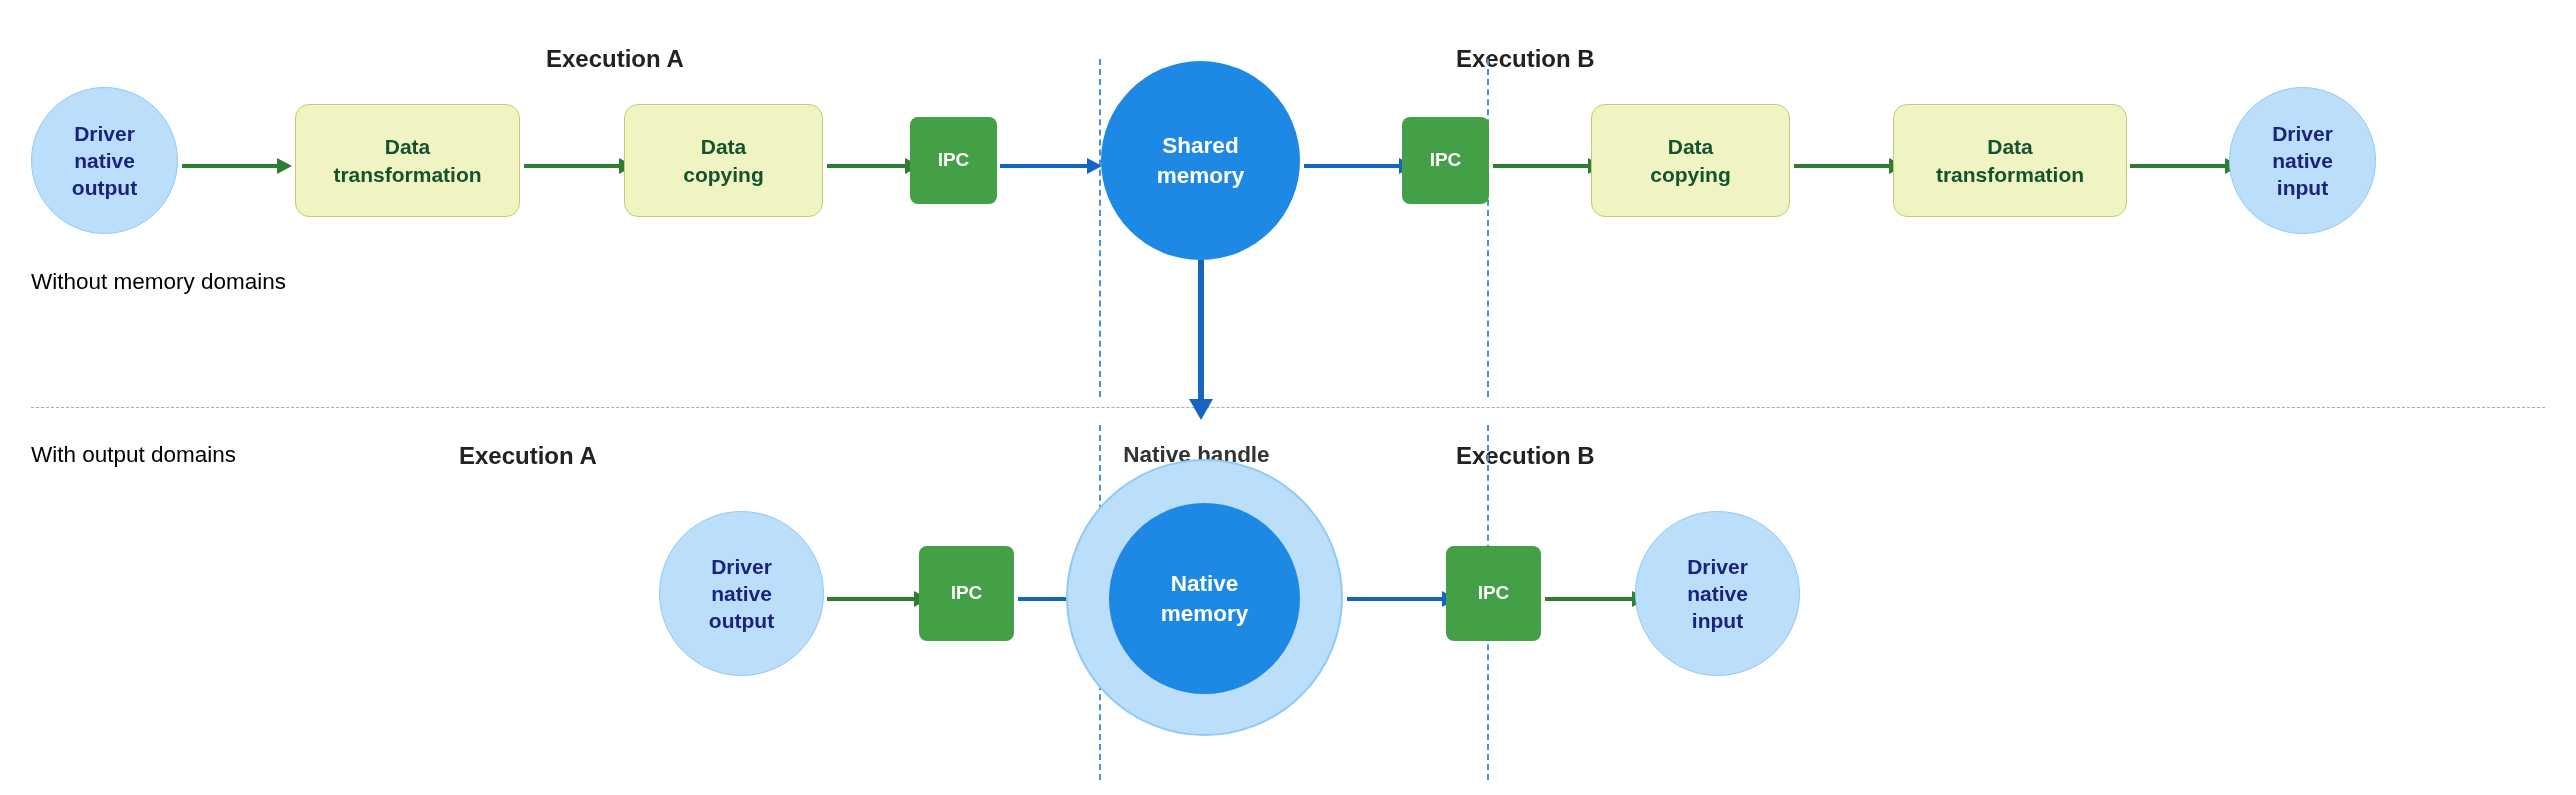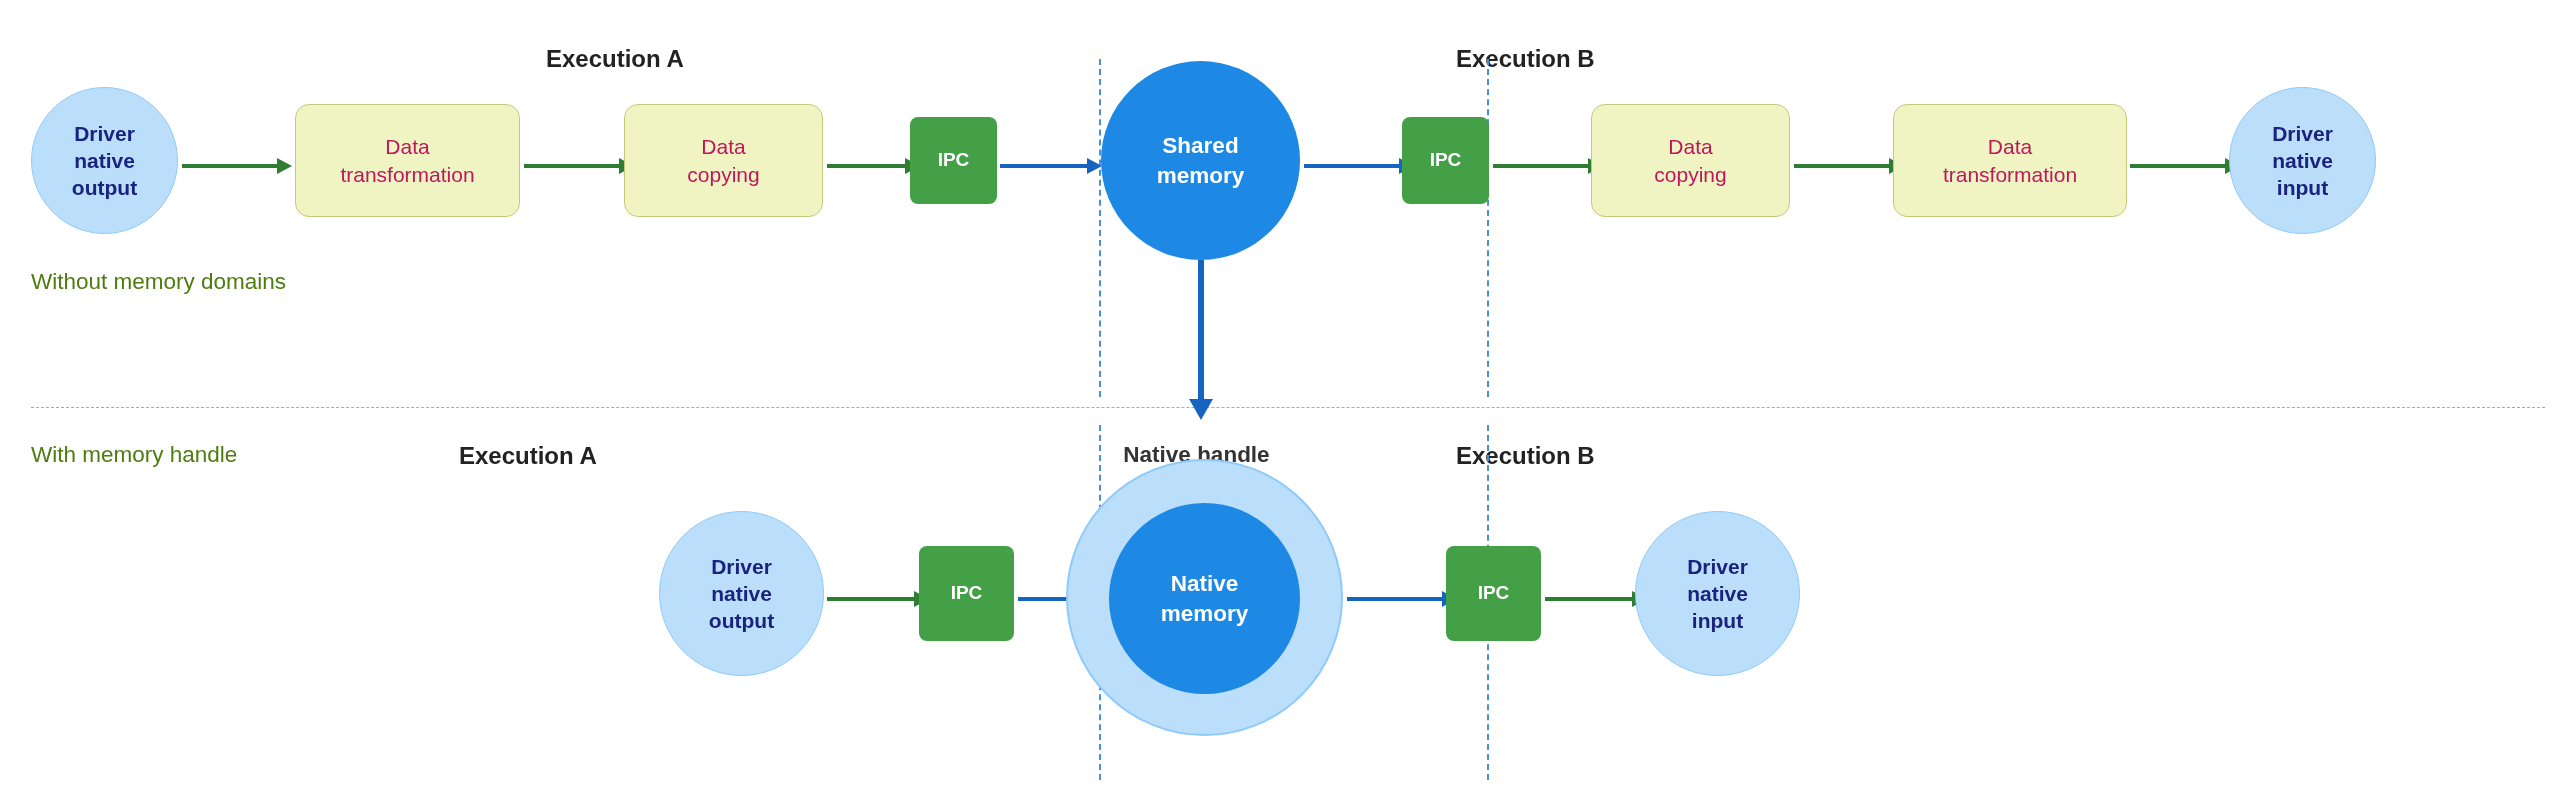--- a/index.html
+++ b/index.html
@@ -15,21 +15,21 @@
     .diagram-container {
       width: 2576px;
       height: 796px;
       position: relative;
     }
 
     
     .section-label {
       position: absolute;
       font-size: 22.5px;
-      color: #4d7c0f;
+      color: #000000;
       font-weight: 400;
     }
 
     .execution-label {
       position: absolute;
       font-size: 24px;
       font-weight: 600;
       color: #222;
     }
 
@@ -154,40 +154,40 @@
       line-height: 1.3;
     }
     .node-text-white {
       font-size: 22.5px;
       font-weight: 700;
       color: #fff;
       line-height: 1.3;
     }
     .node-text-dark-green {
       font-size: 22.5px;
-      font-weight: 400;
-      color: #be185d;
+      font-weight: 700;
+      color: #14532d;
       line-height: 1.3;
     }
 
     .opaque-label {
       position: absolute;
       font-size: 22.5px;
       font-weight: 600;
       color: #333;
       text-align: center;
     }
   </style>
 </head>
 <body>
 
 <div class="diagram-container">
 
   <div class="section-label" style="left:31px; top:269px;">Without memory domains</div>
-  <div class="section-label" style="left:31px; top:442px;">With memory handle</div>
+  <div class="section-label" style="left:31px; top:442px;">With output domains</div>
 
   <div class="divider" style="top:407px;"></div>
 
   <div class="execution-label" style="left:546px; top:45px;">Execution A</div>
   <div class="execution-label" style="left:1456px; top:45px;">Execution B</div>
 
   <div class="v-dotted" style="left:1099px; top:59px; height:338px;"></div>
   <div class="v-dotted" style="left:1487px; top:59px; height:338px;"></div>
 
   <div class="node-circle-light" style="width:147px; height:147px; left:31px; top:87px;">

